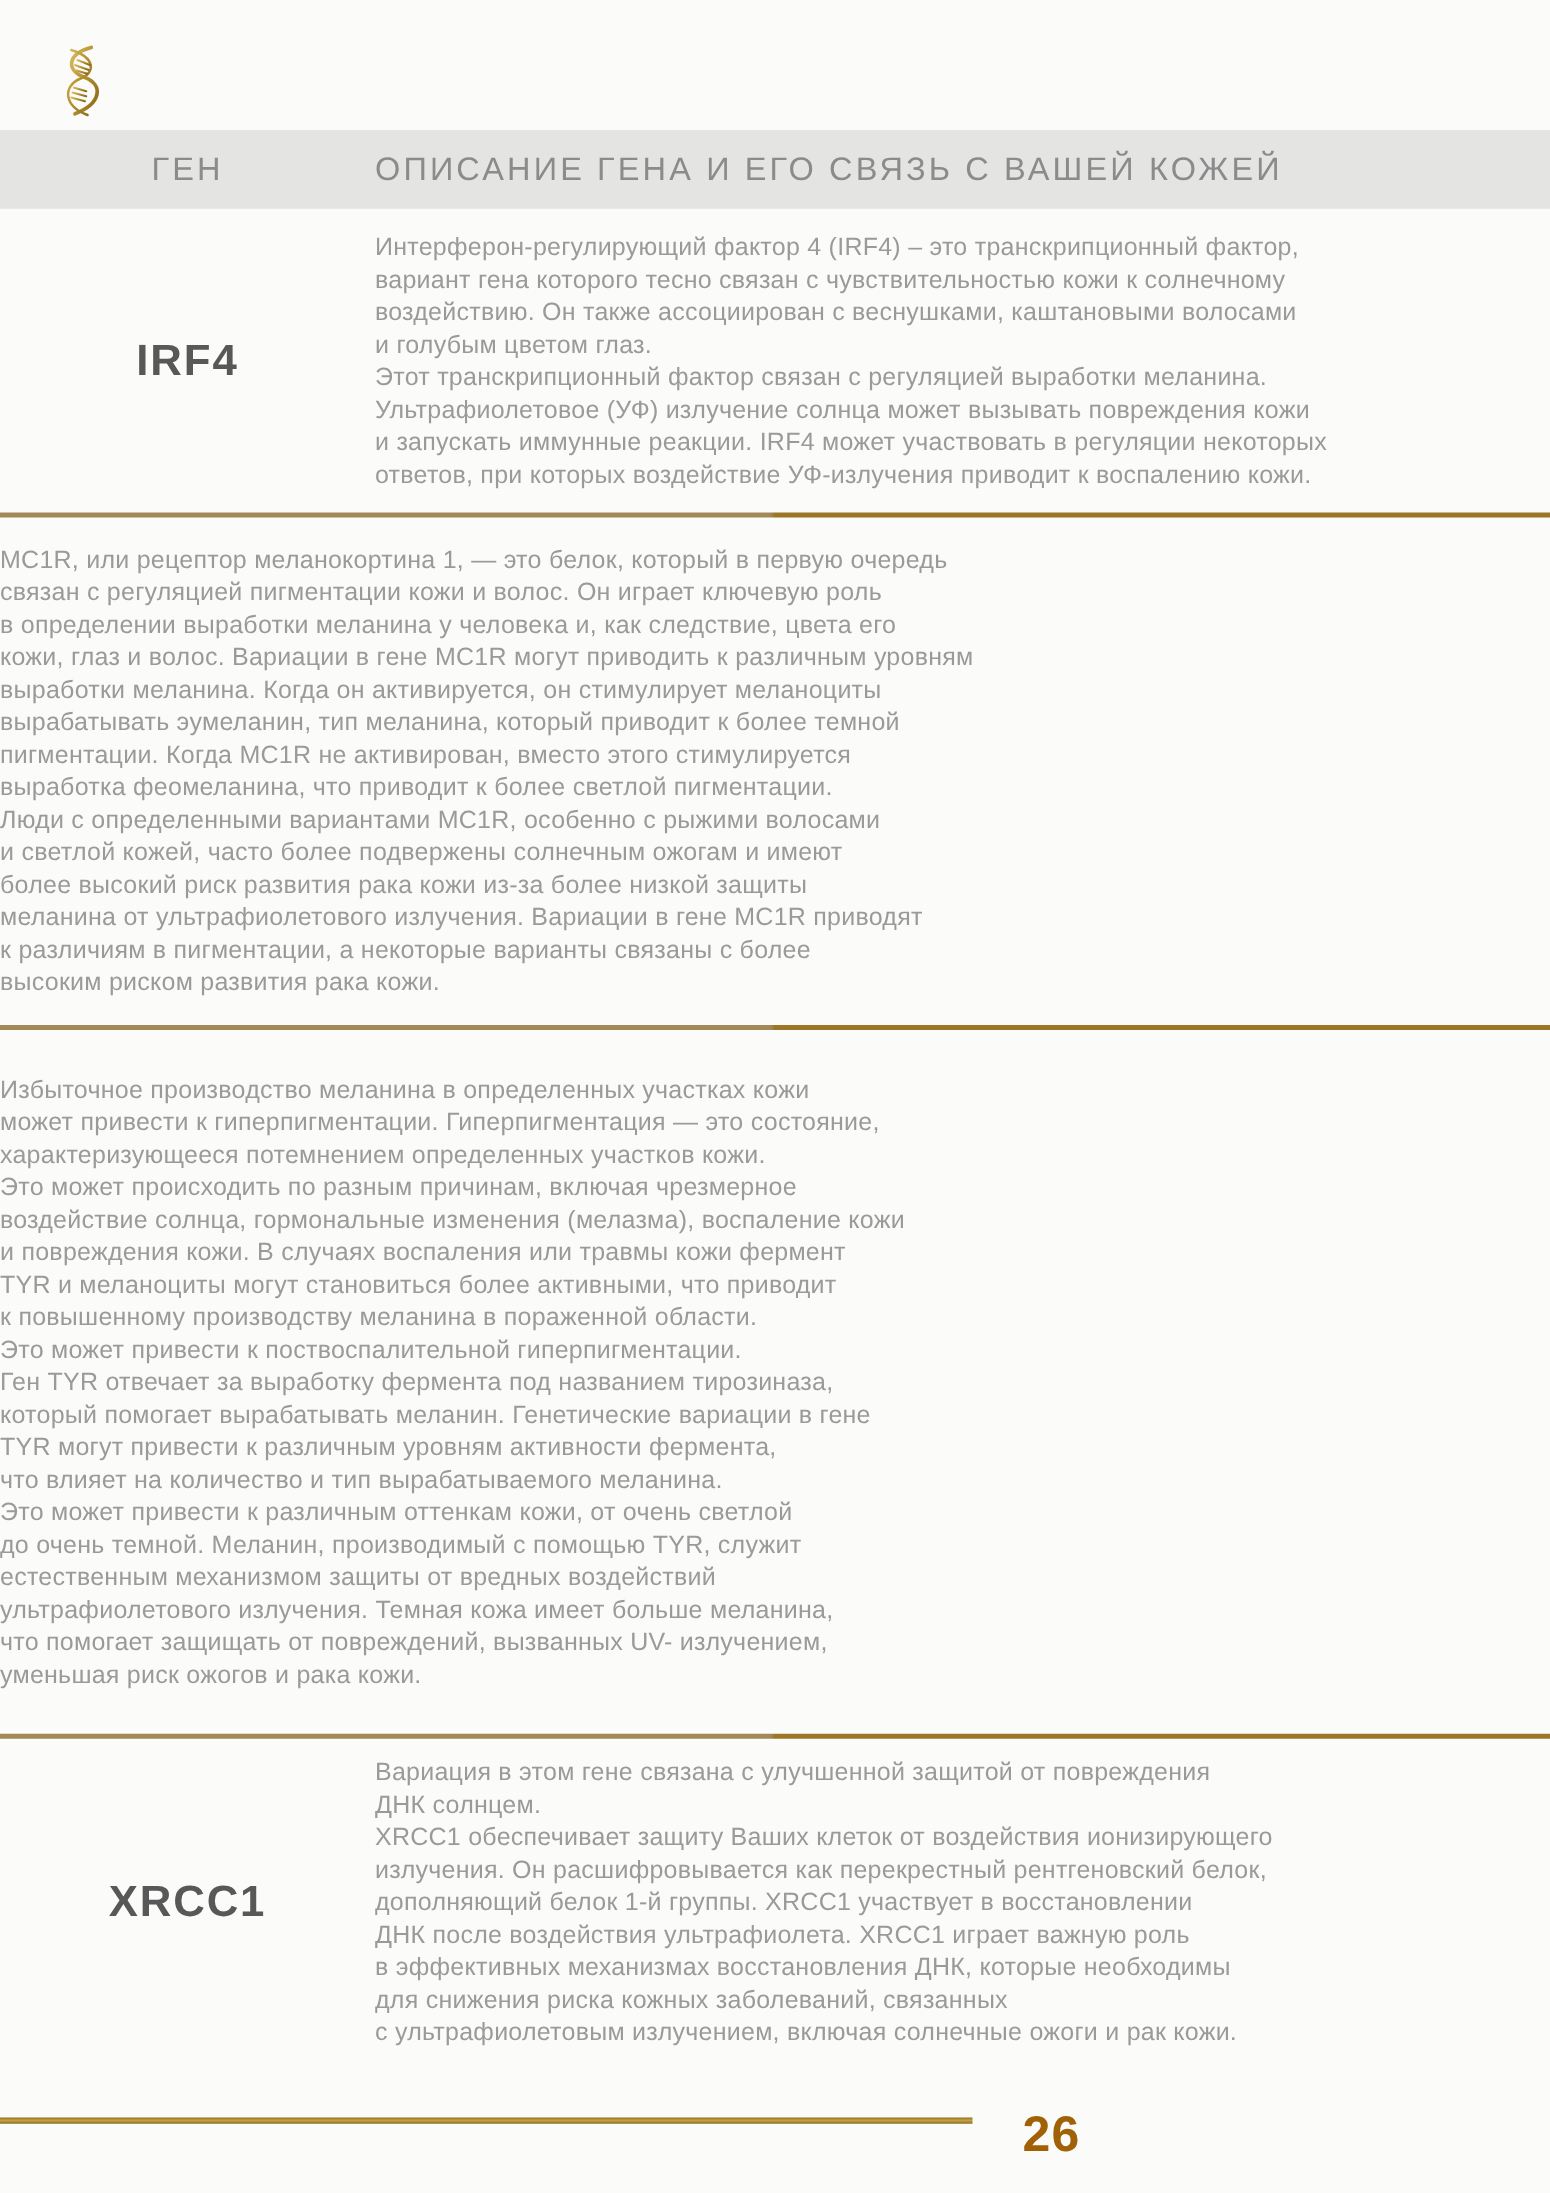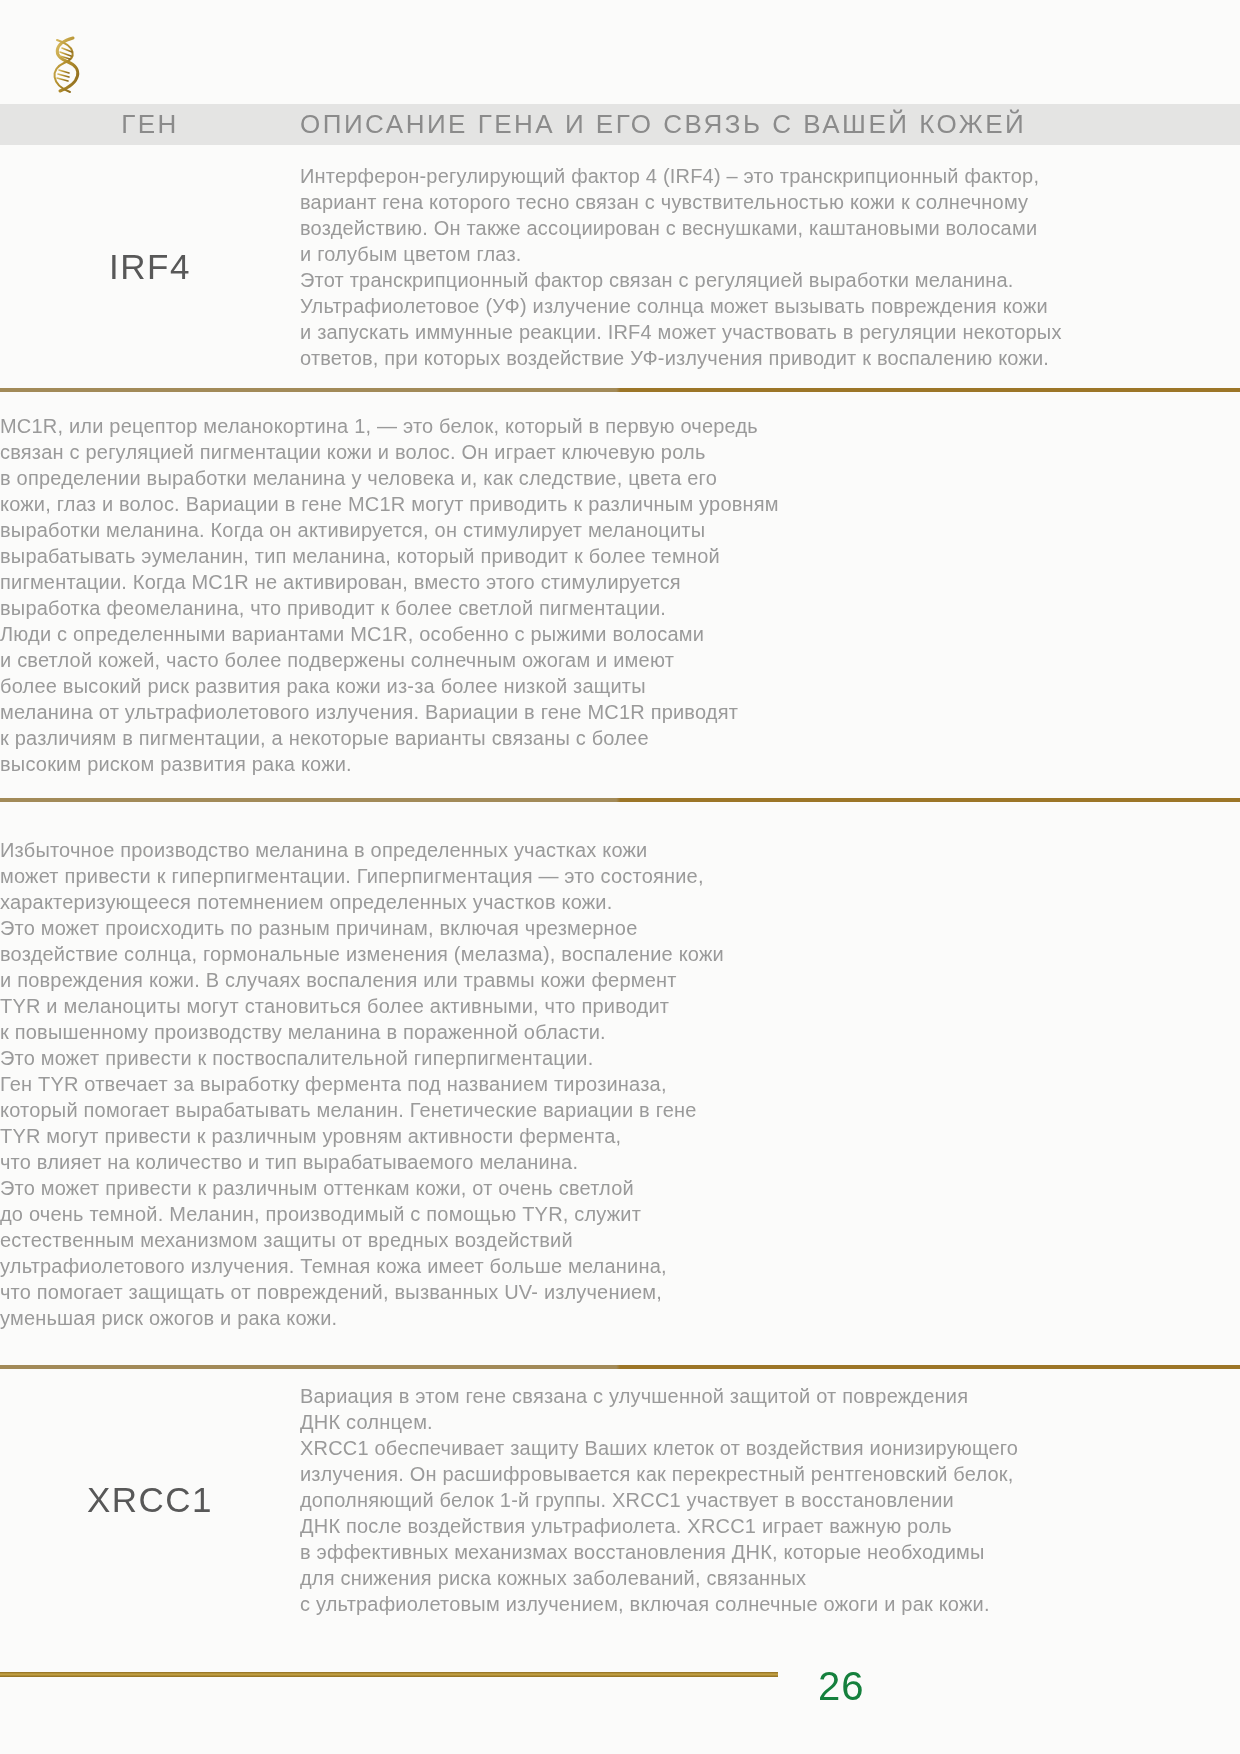--- a/index.html
+++ b/index.html
@@ -23,21 +23,21 @@
   }
   .logo {
     position: absolute;
     left: 47px;
     top: 36px;
     width: 36px;
     height: 58px;
   }
   
   .header-bar {
-    height: 41px;
+    height: 63px;
     background: #e4e4e3;
     display: flex;
     align-items: center;
     color: #8b8b8b;
     font-size: 26px;
     font-weight: 300;
     letter-spacing: 2.5px;
   }
   .header-gene-cell {
     width: 300px;
@@ -54,21 +54,21 @@
   }
   .gene-cell {
     width: 300px;
     flex: 0 0 auto;
     display: flex;
     align-items: center;
     justify-content: center;
   }
   .gene-label {
     font-size: 35px;
-    font-weight: 400;
+    font-weight: 700;
     color: #585858;
     letter-spacing: 1.5px;
   }
   .desc-cell {
     flex: 1;
     padding-right: 35px;
   }
   .desc-cell p {
     margin: 0;
     white-space: pre-line;
@@ -97,22 +97,22 @@
   }
   .footer-rule {
     width: 778px;
     height: 5px;
     background: linear-gradient(to bottom, #8f6d20, #c5a345 45%, #8f6d20);
     flex: 0 0 auto;
   }
   .page-number {
     margin-left: 40px;
     font-size: 40px;
-    font-weight: 400;
-    color: #15803d;
+    font-weight: 700;
+    color: #a16207;
     letter-spacing: 1px;
     margin-top: 24px;
   }
 </style>
 </head>
 <body>
 
 <div class="page">
 
   <div class="top-area">

